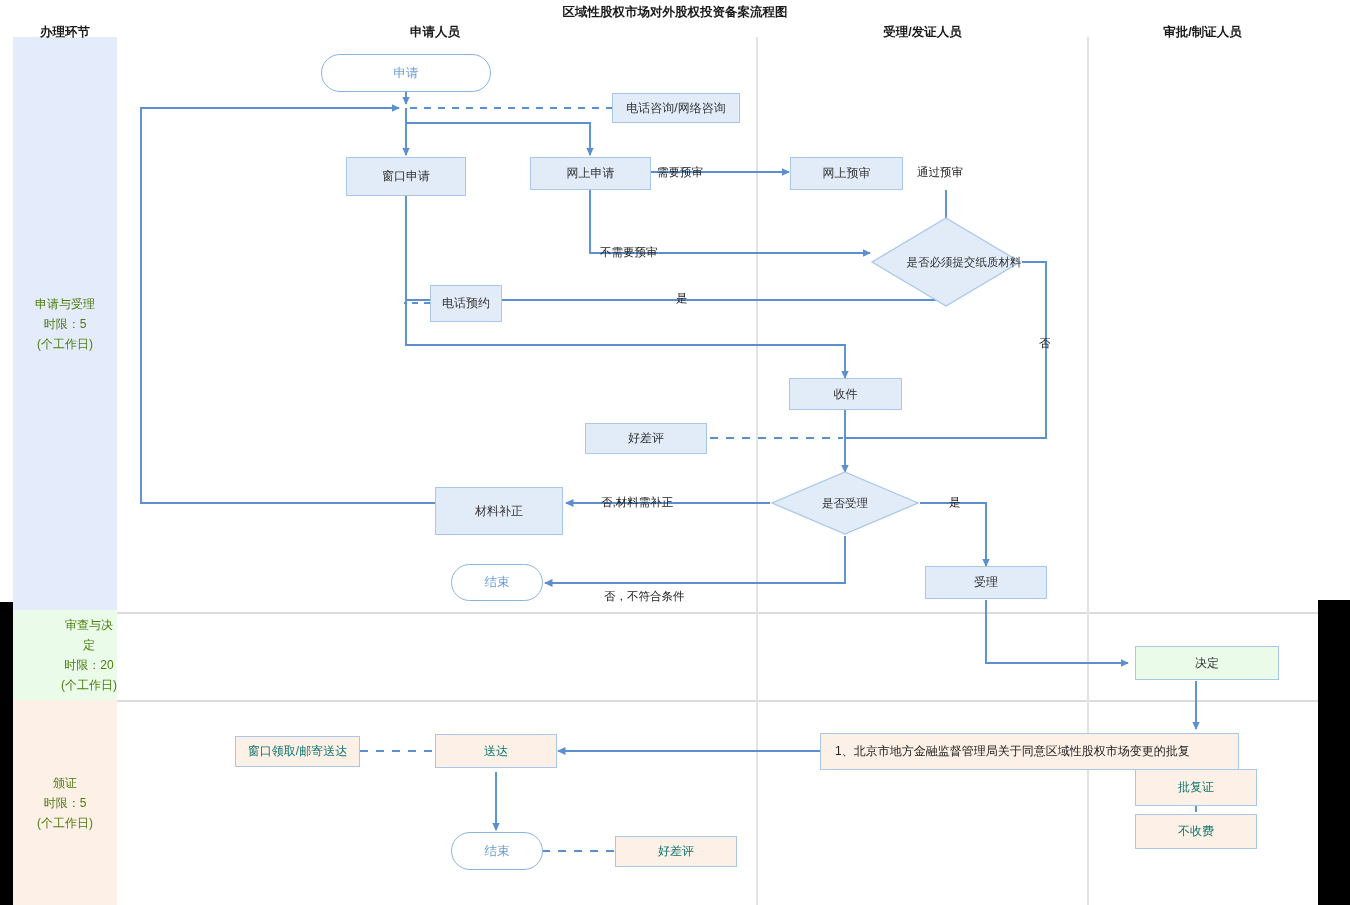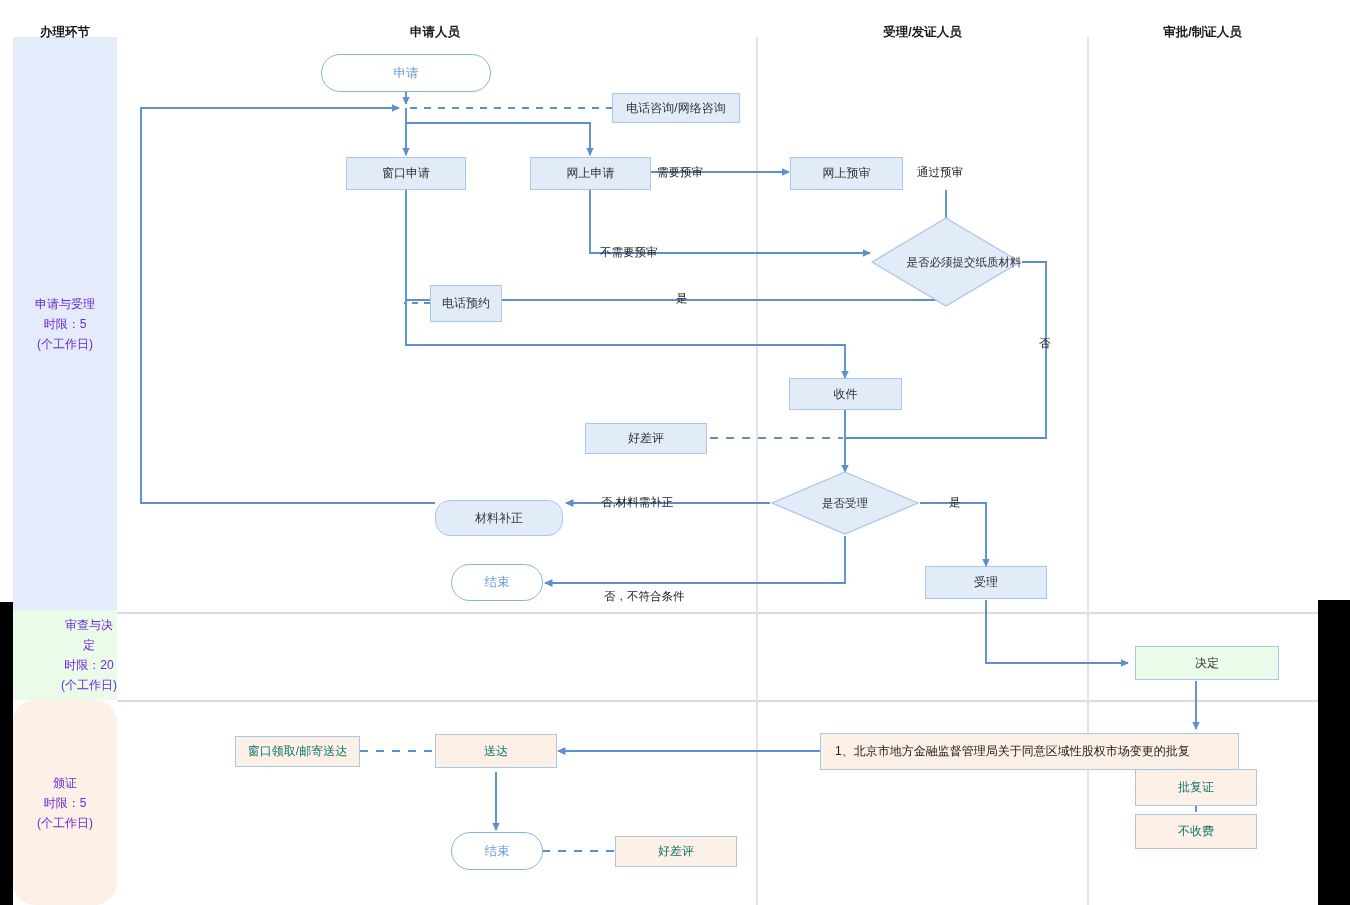--- a/index.html
+++ b/index.html
@@ -20,26 +20,26 @@
     text-align:center;white-space:nowrap;
   }
   .colhead{
     font-size:12.5px;font-weight:bold;color:#1a1a1a;
     text-align:center;white-space:nowrap;
   }
 
   
   .lane{
     display:flex;align-items:center;justify-content:center;
-    text-align:center;font-size:12px;color:#6d28d9;line-height:20px;
+    text-align:center;font-size:12px;color:#4d7c0f;line-height:20px;
     white-space:pre-line;
   }
   .lane-a{background:#e4ecfb;}
   .lane-b{background:#eafbe9;}
-  .lane-c{background:#fdf0e6;border-radius:22px;}
+  .lane-c{background:#fdf0e6;}
 
   .divider-h{background:#dcdcdc;}
   .divider-v{background:#e3e3e3;}
   .blackbar{background:#000000;}
 
   
   .node{
     display:flex;align-items:center;justify-content:center;
     text-align:center;font-size:12px;line-height:15px;
     border:1px solid #a9c7e8;
@@ -88,20 +88,21 @@
   <div class="abs lane lane-c" style="left:13px;top:700px;width:104px;height:205px;">颁证
 时限：5
 (个工作日)</div>
 
   <div class="abs divider-h" style="left:117px;top:612px;width:1201px;height:2px;"></div>
   <div class="abs divider-h" style="left:117px;top:700px;width:1201px;height:2px;"></div>
 
   <div class="abs divider-v" style="left:756px;top:37px;width:2px;height:868px;"></div>
   <div class="abs divider-v" style="left:1087px;top:37px;width:2px;height:868px;"></div>
 
+  <div class="abs title" style="left:455px;top:4px;width:440px;">区域性股权市场对外股权投资备案流程图</div>
 
   <div class="abs colhead" style="left:13px;top:24px;width:104px;">办理环节</div>
   <div class="abs colhead" style="left:300px;top:24px;width:270px;">申请人员</div>
   <div class="abs colhead" style="left:810px;top:24px;width:225px;">受理/发证人员</div>
   <div class="abs colhead" style="left:1110px;top:24px;width:185px;">审批/制证人员</div>
 
   <svg id="wires" viewBox="0 0 1350 905">
     <defs>
       <marker id="ah" markerWidth="9" markerHeight="9" refX="7.5" refY="4.5" orient="auto" markerUnits="userSpaceOnUse">
         <path d="M0,0.6 L8.4,4.5 L0,8.4 z" fill="#5b8fd0"></path>
@@ -156,21 +157,21 @@
       <path d="M360,751 L433,751" stroke-dasharray="8 8"></path>
 
       <path d="M542,851 L614,851" stroke-dasharray="8 8"></path>
     </g>
   </svg>
 
   <div class="abs term" style="left:321px;top:54px;width:170px;height:38px;">申请</div>
 
   <div class="abs node n-blue" style="left:612px;top:93px;width:128px;height:30px;">电话咨询/网络咨询</div>
 
-  <div class="abs node n-blue" style="left:346px;top:157px;width:120px;height:33px;">窗口申请</div>
+  <div class="abs node n-blue" style="left:346px;top:157px;width:120px;height:39px;">窗口申请</div>
 
   <div class="abs node n-blue" style="left:530px;top:157px;width:121px;height:33px;">网上申请</div>
 
   <div class="abs node n-blue" style="left:790px;top:157px;width:113px;height:33px;">网上预审</div>
 
   <div class="abs node n-blue" style="left:430px;top:285px;width:72px;height:37px;">电话预约</div>
 
   <div class="diamond-wrap" style="left:870px;top:216px;width:152px;height:92px;">
     <svg width="152" height="92" viewBox="0 0 152 92">
       <polygon points="76,2 150,46 76,90 2,46" fill="#e2ecf9" stroke="#a9c7e8" stroke-width="1.3"></polygon>
@@ -182,21 +183,21 @@
 
   <div class="abs node n-blue" style="left:585px;top:423px;width:122px;height:31px;">好差评</div>
 
   <div class="diamond-wrap" style="left:770px;top:470px;width:150px;height:66px;">
     <svg width="150" height="66" viewBox="0 0 150 66">
       <polygon points="75,2 148,33 75,64 2,33" fill="#e2ecf9" stroke="#a9c7e8" stroke-width="1.3"></polygon>
     </svg>
     <div class="dtext">是否受理</div>
   </div>
 
-  <div class="abs node n-blue" style="left:435px;top:500px;width:128px;height:36px;border-radius:15px;">材料补正</div>
+  <div class="abs node n-blue" style="left:435px;top:487px;width:128px;height:48px;">材料补正</div>
 
   <div class="abs term" style="left:451px;top:564px;width:92px;height:37px;">结束</div>
 
   <div class="abs node n-blue" style="left:925px;top:566px;width:122px;height:33px;">受理</div>
 
   <div class="abs node n-green" style="left:1135px;top:646px;width:144px;height:34px;">决定</div>
 
   <div class="abs longbox" style="left:820px;top:733px;width:419px;height:37px;">1、北京市地方金融监督管理局关于同意区域性股权市场变更的批复</div>
 
   <div class="abs node n-peach" style="left:1135px;top:733px;width:122px;height:37px;margin-top:36px;">批复证</div>

